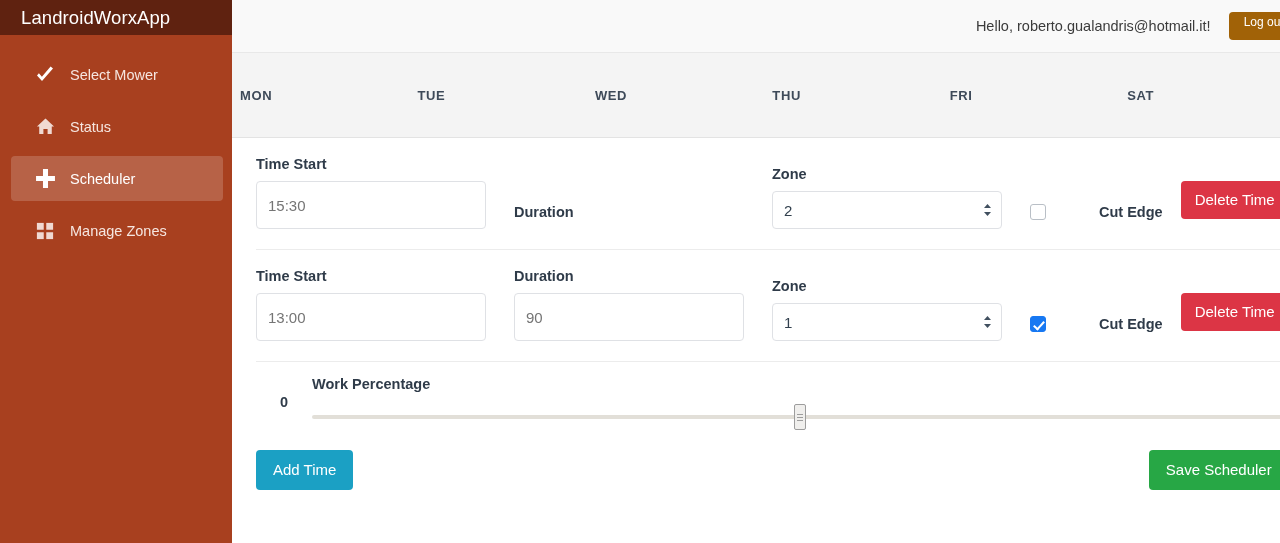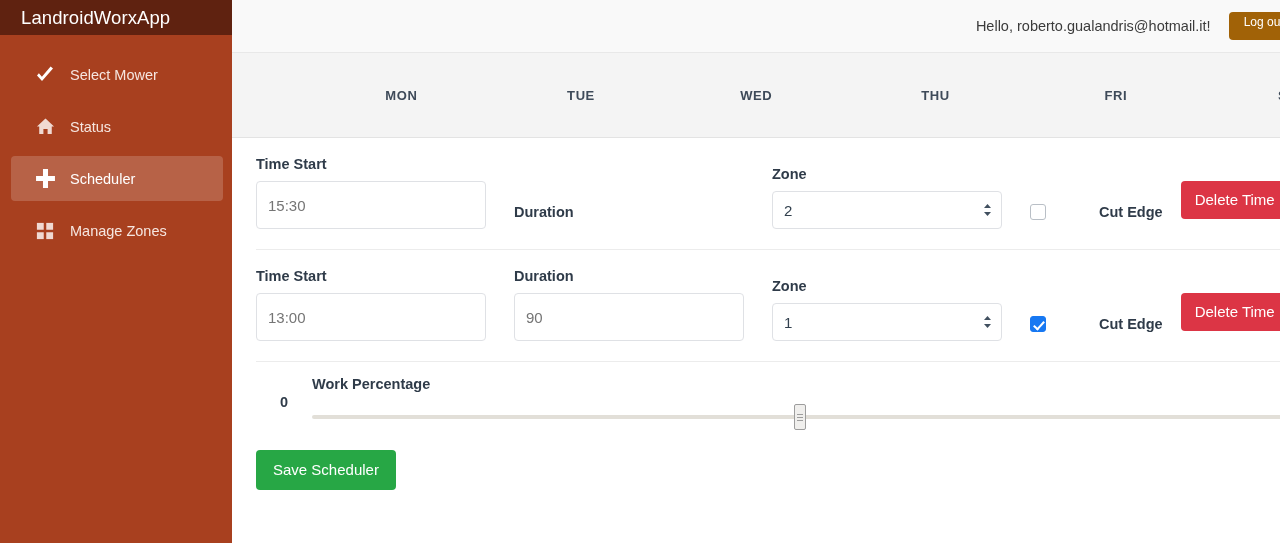--- a/index.html
+++ b/index.html
@@ -95,21 +95,21 @@
   
   .daytabs {
     height: 85px;
     background: #f4f4f4;
     border-bottom: 1px solid #e3e3e3;
     display: flex; align-items: center;
     padding: 0 8px;
   }
   .daytab {
     flex: 1 1 0;
-    text-align: right;
+    text-align: left;
     font-size: 13px;
     font-weight: 700;
     letter-spacing: 0.6px;
     color: #3e4a59;
     padding: 15px 0;
     border-radius: 26px;
     cursor: pointer;
   }
   .daytab.active { background: #d8d8d8; color: #202b36; }
 
@@ -420,18 +420,19 @@
                 <span class="grip"></span>
                 <span class="grip"></span>
                 <span class="grip"></span>
               </div>
             </div>
           </div>
         </div>
       </div>
 
       <div class="footer">
+        <button class="btn btn-add">Add Time</button>
         <button class="btn btn-save">Save Scheduler</button>
       </div>
 
     </div>
   </section>
 </div>
 
 </body></html>

